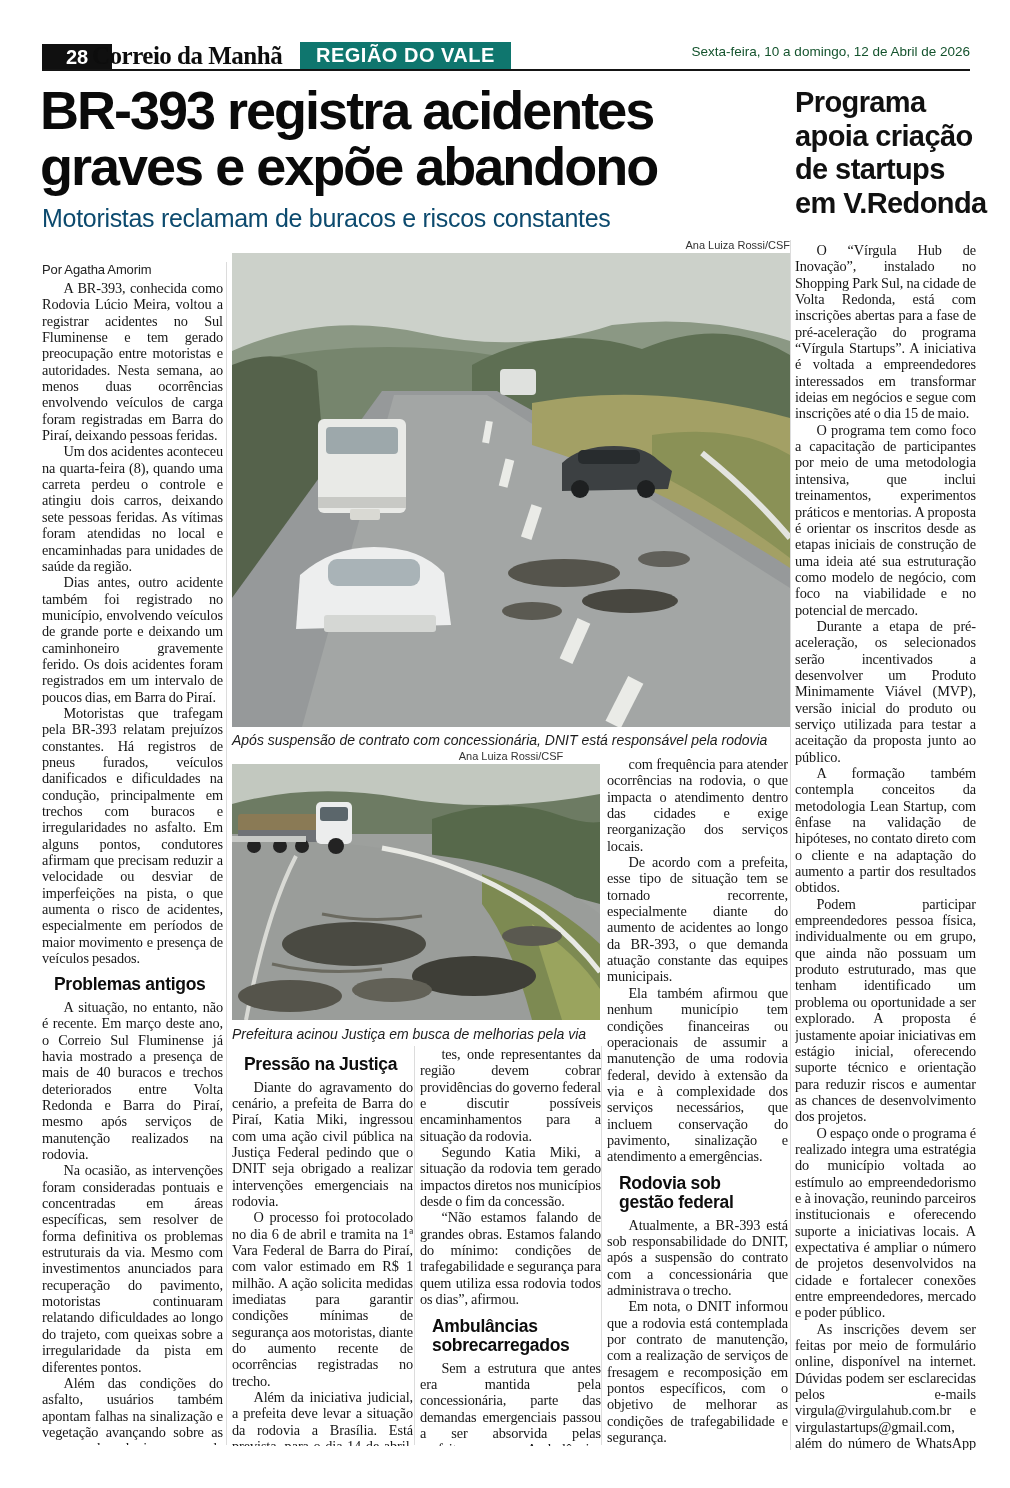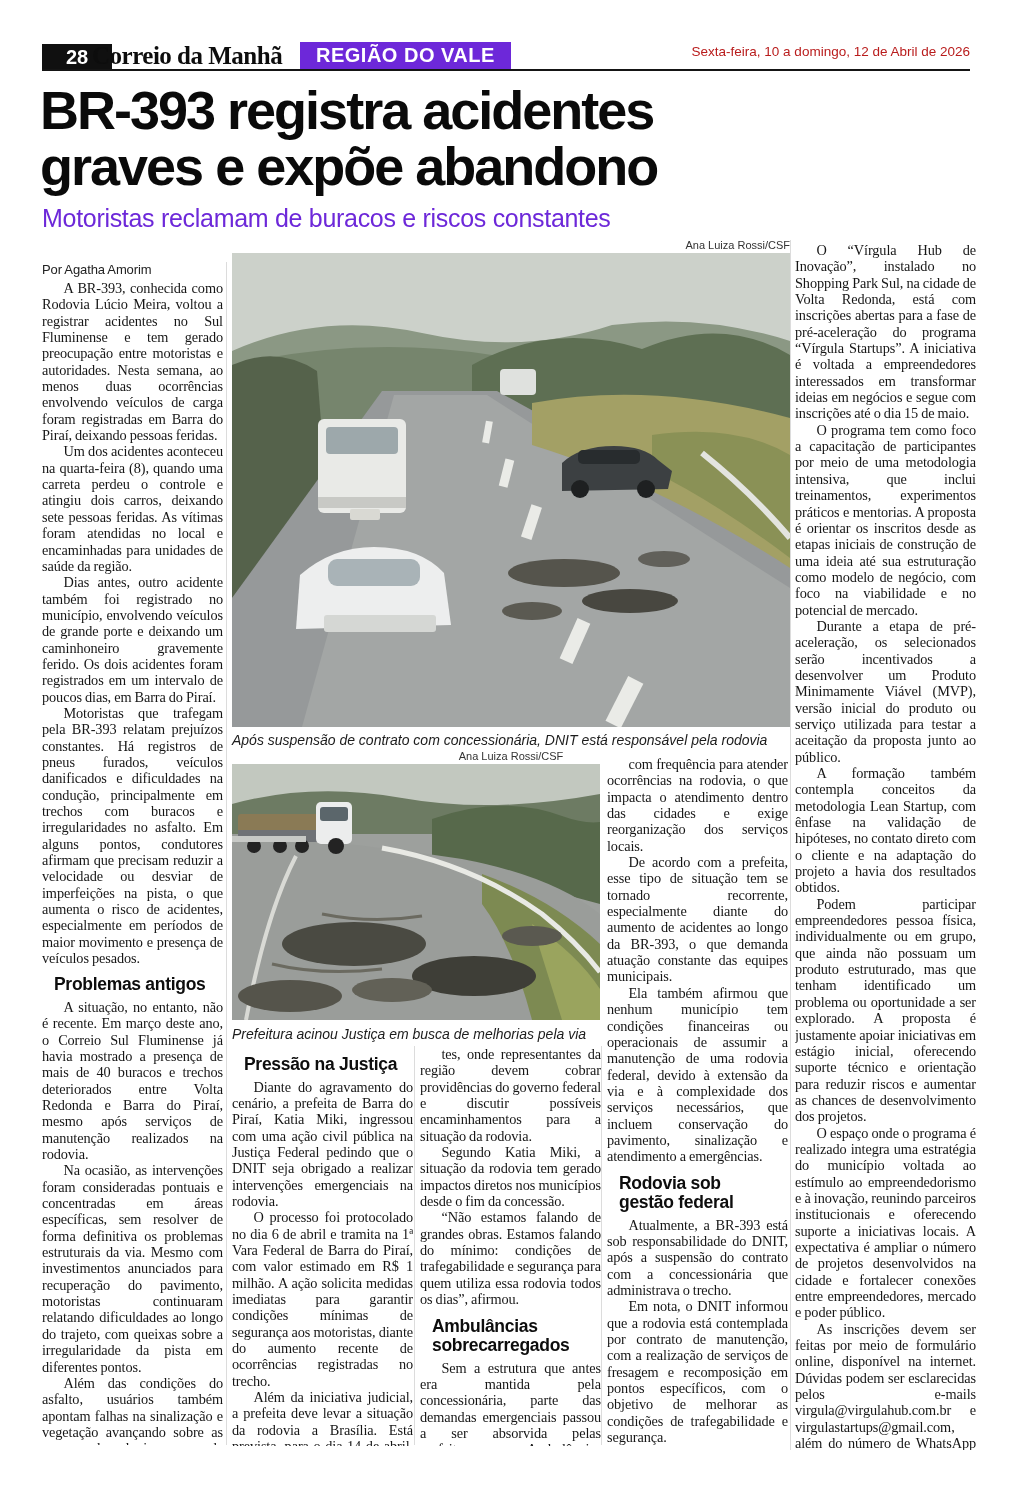--- a/index.html
+++ b/index.html
@@ -4,30 +4,30 @@
 <style>
   html,body{margin:0;padding:0;background:#e8e8e8;}
   .page{position:relative;width:1010px;height:1488px;background:#fff;margin:0 auto;
         font-family:"Liberation Serif",serif;color:#141414;overflow:hidden;}
 
   
   .pagenum{position:absolute;left:42px;top:44px;background:#101010;color:#fff;
            font:700 20px/24px "Liberation Sans",sans-serif;padding:1px 24px 2px;}
   .nameplate{position:absolute;left:92px;top:42px;font:700 25px/28px "Liberation Serif",serif;
              letter-spacing:-.5px;color:#0d0d0d;}
-  .section-tag{position:absolute;left:300px;top:42px;background:#6d28d9;color:#fff;
+  .section-tag{position:absolute;left:300px;top:42px;background:#0f766e;color:#fff;
                font:700 20px/22px "Liberation Sans",sans-serif;padding:2px 16px 4px;letter-spacing:.5px;}
-  .edition-date{position:absolute;right:40px;top:44px;font:400 13.5px/16px "Liberation Sans",sans-serif;color:#b91c1c;}
+  .edition-date{position:absolute;right:40px;top:44px;font:400 13.5px/16px "Liberation Sans",sans-serif;color:#14532d;}
   .masthead-rule{position:absolute;left:42px;top:69px;width:928px;height:2px;background:#151515;}
 
   
   .headline{position:absolute;left:40px;top:82px;width:752px;margin:0;
             font:800 54px/56px "Liberation Sans",sans-serif;letter-spacing:-2px;color:#0a0a0a;}
   .subheadline{position:absolute;left:42px;top:204px;width:740px;
-               font:400 25px/28px "Liberation Sans",sans-serif;letter-spacing:-.3px;color:#6d28d9;}
+               font:400 25px/28px "Liberation Sans",sans-serif;letter-spacing:-.3px;color:#0c4a6e;}
   .sidebar-headline{position:absolute;left:795px;top:86px;width:192px;
                     font:600 29px/33.5px "Liberation Sans",sans-serif;letter-spacing:-.6px;color:#111;}
 
   
   .photo{position:absolute;margin:0;overflow:hidden;background:#9aa095;}
   .photo svg{display:block;width:100%;height:100%;}
   .photo1{left:232px;top:253px;width:558px;height:474px;}
   .photo2{left:232px;top:764px;width:368px;height:256px;}
   .caption{position:absolute;font:italic 400 14px/17px "Liberation Sans",sans-serif;color:#1c1c1c;}
   .caption1{left:232px;top:732px;width:558px;}
@@ -65,20 +65,21 @@
 <div class="page">
 
   <div class="pagenum">28</div>
   <div class="nameplate">Correio da Manhã</div>
   <div class="section-tag">REGIÃO DO VALE</div>
   <div class="edition-date">Sexta-feira, 10 a domingo, 12 de Abril de 2026</div>
   <div class="masthead-rule"></div>
 
   <h1 class="headline">BR-393 registra acidentes graves e expõe abandono</h1>
   <div class="subheadline">Motoristas reclamam de buracos e riscos constantes</div>
+  <div class="sidebar-headline">Programa apoia criação de startups em V.Redonda</div>
 
   <div class="credit credit1">Ana Luiza Rossi/CSF</div>
   <figure class="photo photo1">
     <svg viewBox="0 0 558 474" preserveAspectRatio="none" aria-hidden="true">
       <rect width="558" height="474" fill="#a9aca5"></rect>
       <rect width="558" height="120" fill="#ccd1ca"></rect>
       <path d="M0,98 Q90,58 190,80 T380,72 Q470,60 558,88 L558,140 L0,140 Z" fill="#8b9884"></path>
       <path d="M0,112 Q130,82 260,102 T558,108 L558,170 L0,170 Z" fill="#76856d"></path>
       <path d="M240,112 Q320,68 410,96 Q490,62 558,102 L558,215 L240,175 Z" fill="#5e6f53"></path>
       <path d="M0,112 Q45,92 85,118 L100,310 L0,345 Z" fill="#55624b"></path>
@@ -184,21 +185,21 @@
       <p>Ela também afirmou que nenhum município tem condições financeiras ou operacionais de assumir a manutenção de uma rodovia federal, devido à extensão da via e à complexidade dos serviços necessários, que incluem conservação do pavimento, sinalização e atendimento a emergências.</p>
       <h2>Rodovia sob gestão federal</h2>
       <p>Atualmente, a BR-393 está sob responsabilidade do DNIT, após a suspensão do contrato com a concessionária que administrava o trecho.</p>
       <p>Em nota, o DNIT informou que a rodovia está contemplada por contrato de manutenção, com a realização de serviços de fresagem e recomposição em pontos específicos, com o objetivo de melhorar as condições de trafegabilidade e segurança.</p>
       <p>Apesar disso, usuários seguem relatando problemas ao longo da via, especialmente relacionados às condições do pavimento.</p>
     </div>
   <div class="col sidebar-col">
       <p>O “Vírgula Hub de Inovação”, instalado no Shopping Park Sul, na cidade de Volta Redonda, está com inscrições abertas para a fase de pré-aceleração do programa “Vírgula Startups”. A iniciativa é voltada a empreendedores interessados em transformar ideias em negócios e segue com inscrições até o dia 15 de maio.</p>
       <p>O programa tem como foco a capacitação de participantes por meio de uma metodologia intensiva, que inclui treinamentos, experimentos práticos e mentorias. A proposta é orientar os inscritos desde as etapas iniciais de construção de uma ideia até sua estruturação como modelo de negócio, com foco na viabilidade e no potencial de mercado.</p>
       <p>Durante a etapa de pré-aceleração, os selecionados serão incentivados a desenvolver um Produto Minimamente Viável (MVP), versão inicial do produto ou serviço utilizada para testar a aceitação da proposta junto ao público.</p>
-      <p>A formação também contempla conceitos da metodologia Lean Startup, com ênfase na validação de hipóteses, no contato direto com o cliente e na adaptação do projeto a havia dos resultados obtidos.</p>
+      <p>A formação também contempla conceitos da metodologia Lean Startup, com ênfase na validação de hipóteses, no contato direto com o cliente e na adaptação do aumento a partir dos resultados obtidos.</p>
       <p>Podem participar empreendedores pessoa física, individualmente ou em grupo, que ainda não possuam um produto estruturado, mas que tenham identificado um problema ou oportunidade a ser explorado. A proposta é justamente apoiar iniciativas em estágio inicial, oferecendo suporte técnico e orientação para reduzir riscos e aumentar as chances de desenvolvimento dos projetos.</p>
       <p>O espaço onde o programa é realizado integra uma estratégia do município voltada ao estímulo ao empreendedorismo e à inovação, reunindo parceiros institucionais e oferecendo suporte a iniciativas locais. A expectativa é ampliar o número de projetos desenvolvidos na cidade e fortalecer conexões entre empreendedores, mercado e poder público.</p>
       <p>As inscrições devem ser feitas por meio de formulário online, disponível na internet. Dúvidas podem ser esclarecidas pelos e-mails virgula@virgulahub.com.br e virgulastartups@gmail.com, além do número de WhatsApp (24) 98151-0445.</p>
     </div>
 
   <div class="vrule vr1"></div>
   <div class="vrule vr2"></div>
   <div class="vrule vr3"></div>
   <div class="vrule vr4"></div>
 

